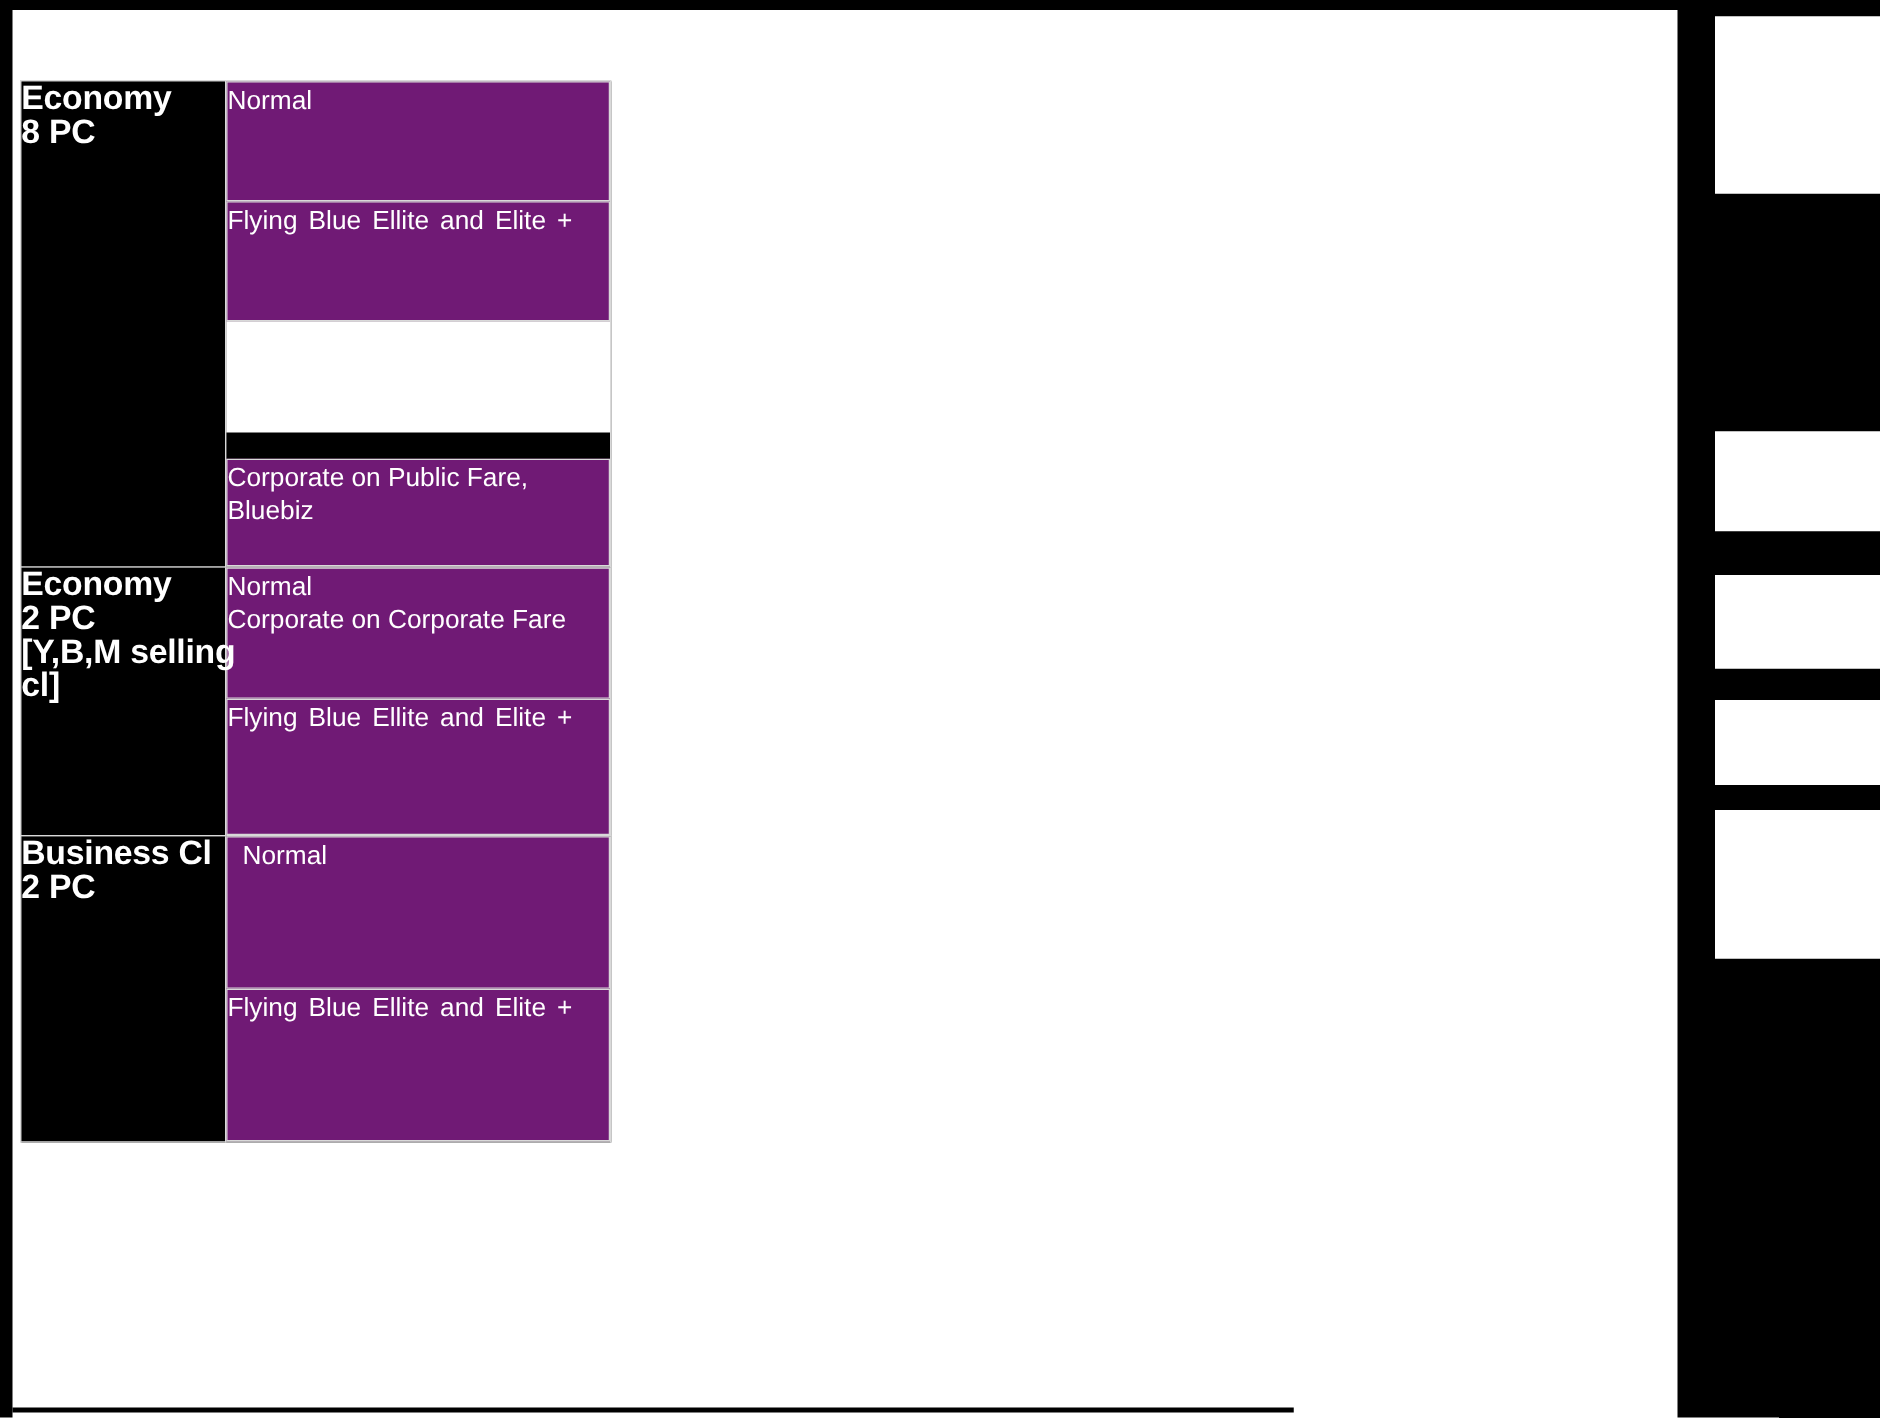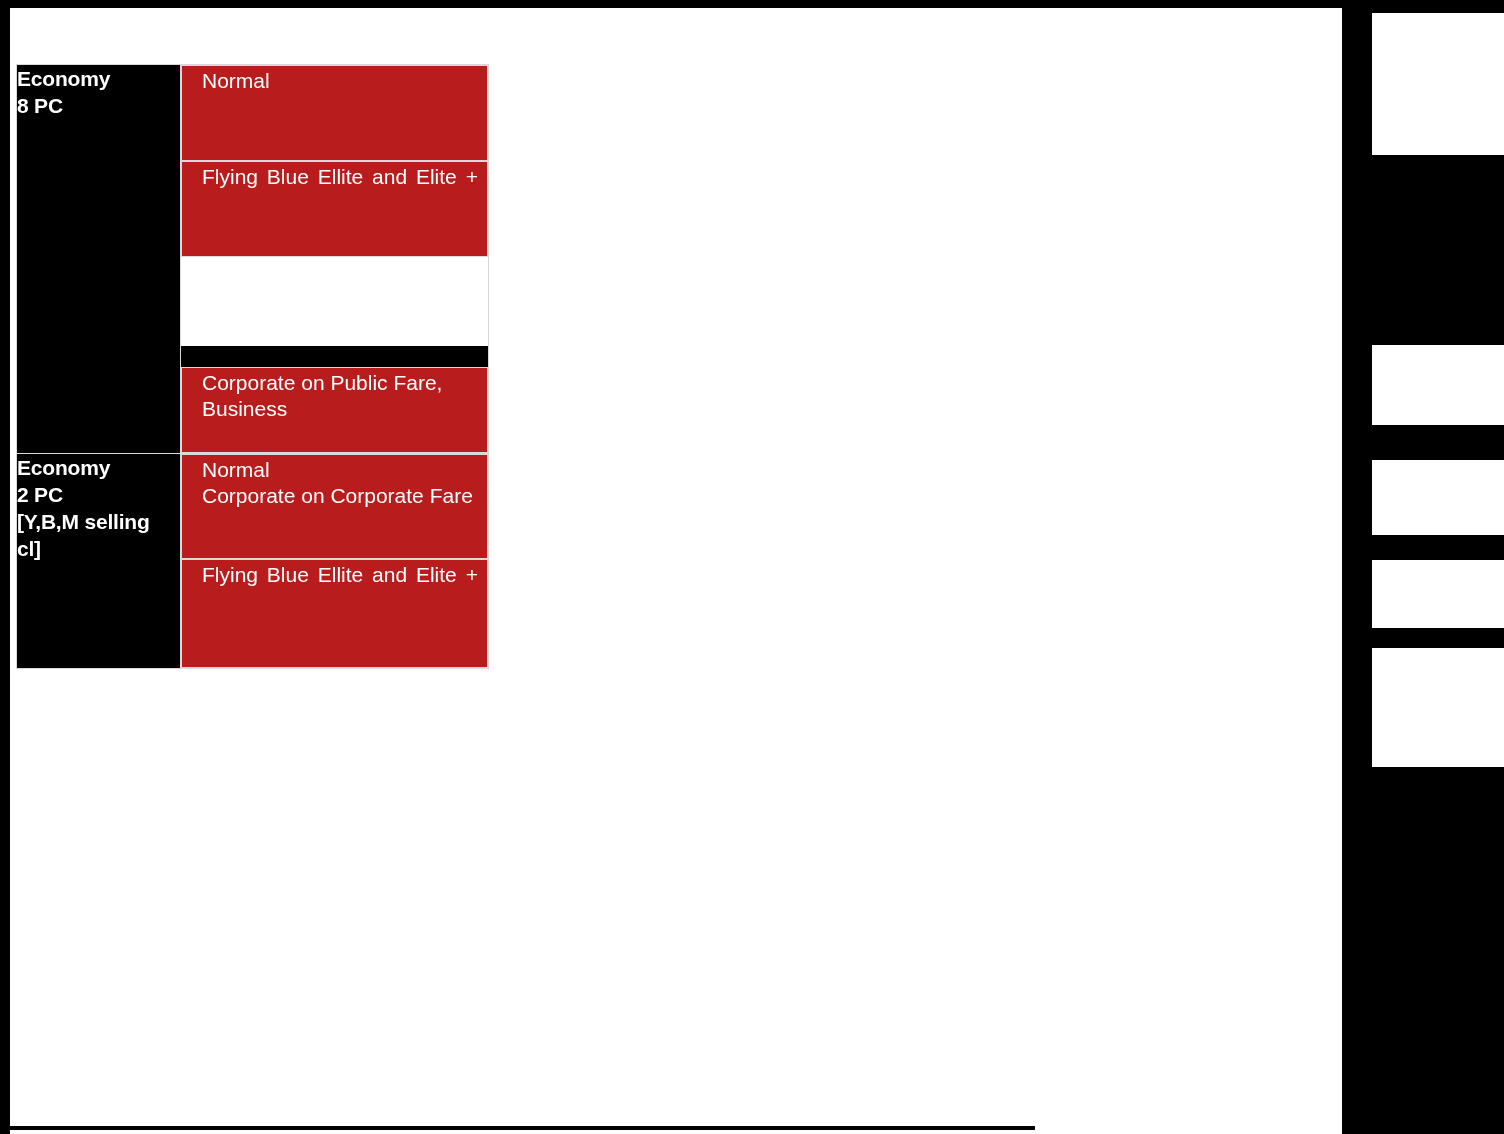--- a/index.html
+++ b/index.html
@@ -95,38 +95,38 @@
   #allowance-table td {
     vertical-align: top;
     padding: 0;
     border: 1px solid #d9d9d9;
     background: #000000;
     color: #ffffff;
   }
 
   .cabin-cell {
     font-weight: bold;
-    font-size: 21px;
+    font-size: 27px;
     line-height: 27px;
     padding: 2px 0 0 3px;
     letter-spacing: -0.2px;
   }
   .cabin-cell .line { display: block; white-space: nowrap; }
 
   .fare-stack {
     background: #ffffff;
     border: none;
     padding: 0;
   }
   .fare-block {
-    background: #b91c1c;
+    background: #701a75;
     color: #ffffff;
     font-size: 21px;
     line-height: 26px;
-    padding: 2px 4px 2px 20px;
+    padding: 2px 4px 2px 0;
     border: 1px solid #d9d9d9;
     box-sizing: border-box;
     overflow: hidden;
   }
   .fare-block.indent { padding-left: 12px; }
   .fare-block .line { display: block; }
   .fare-block .wide { word-spacing: 3px; }
   .fare-gap {
     background: #ffffff;
     width: 100%;
@@ -170,21 +170,21 @@
         <td class="fare-stack">
           <div class="fare-block h-top">
             <span class="line">Normal</span>
           </div>
           <div class="fare-block h-fb">
             <span class="line wide">Flying  Blue  Ellite  and  Elite  +</span>
           </div>
           <div class="fare-gap h-gap"></div>
           <div class="fare-block h-corp">
             <span class="line">Corporate on Public  Fare,</span>
-            <span class="line">Business</span>
+            <span class="line">Bluebiz</span>
           </div>
         </td>
       </tr>
 
       <tr>
         <td class="cabin-cell">
           <span class="line">Economy</span>
           <span class="line">2 PC</span>
           <span class="line">[Y,B,M selling</span>
           <span class="line">cl]</span>
@@ -193,20 +193,34 @@
           <div class="fare-block h-norm2">
             <span class="line">Normal</span>
             <span class="line">Corporate on Corporate Fare</span>
           </div>
           <div class="fare-block h-fb2">
             <span class="line wide">Flying  Blue  Ellite  and  Elite  +</span>
           </div>
         </td>
       </tr>
 
+      <tr>
+        <td class="cabin-cell">
+          <span class="line">Business Cl</span>
+          <span class="line">2 PC</span>
+        </td>
+        <td class="fare-stack">
+          <div class="fare-block indent h-norm3">
+            <span class="line">Normal</span>
+          </div>
+          <div class="fare-block h-fb3">
+            <span class="line wide">Flying  Blue  Ellite  and  Elite  +</span>
+          </div>
+        </td>
+      </tr>
 
 
     </tbody>
   </table>
 
   <div id="ink-strip">
       <div class="void" style="top: 13px; height: 142px;"></div>
       <div class="void" style="top: 345px; height: 80px;"></div>
       <div class="void" style="top: 460px; height: 75px;"></div>
       <div class="void" style="top: 560px; height: 68px;"></div>

